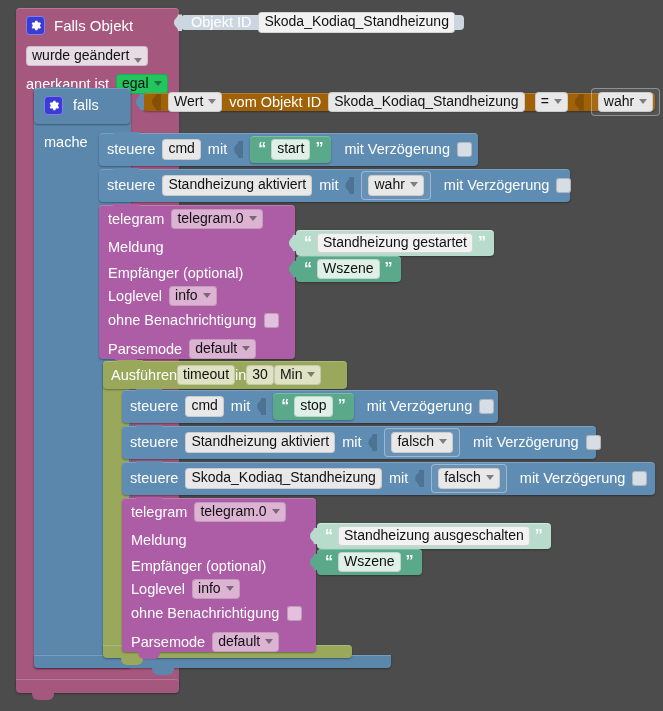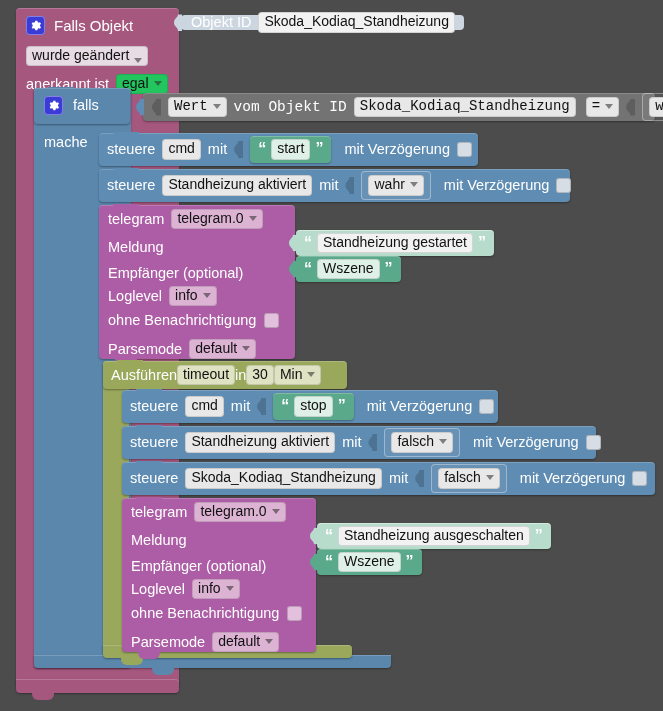--- a/index.html
+++ b/index.html
@@ -149,21 +149,21 @@
       <svg viewBox="0 0 24 24" aria-hidden="true">
         <path fill="#ffffff" d="M12 8.2a3.8 3.8 0 1 0 0 7.6 3.8 3.8 0 0 0 0-7.6zm0 5.6a1.8 1.8 0 1 1 0-3.6 1.8 1.8 0 0 1 0 3.6z"></path>
         <path fill="#ffffff" d="M20.3 13.2c.05-.4.07-.8.07-1.2s-.02-.8-.07-1.2l2-1.5-2-3.4-2.4 1a7.6 7.6 0 0 0-2-1.2l-.4-2.5h-3.9l-.4 2.5c-.7.3-1.4.7-2 1.2l-2.4-1-2 3.4 2 1.5c-.05.4-.07.8-.07 1.2s.02.8.07 1.2l-2 1.5 2 3.4 2.4-1c.6.5 1.3.9 2 1.2l.4 2.5h3.9l.4-2.5c.7-.3 1.4-.7 2-1.2l2.4 1 2-3.4-2-1.5z"></path>
       </svg>
     </span>
     <span class="lbl">falls</span>
   </div>
 
   <span class="lbl" style="position:absolute; left:44px; top:135px;">mache</span>
 
-  <div class="blk blk-blue" style="left:143px; top:93px; width:512px; height:28px; background:#737373;font-family:Liberation Mono, monospace;">
+  <div class="blk blk-blue" style="left:143px; top:93px; width:512px; height:18px; background:#a16207;">
     <span class="tab" style="background:#5f8cb2;"></span>
     <div class="row" style="gap:7px; padding-left:9px;">
       <span class="tab-slot"></span>
       <span class="fld">
         <span>Wert</span>
         <span class="caret"></span>
       </span>
       <span class="lbl">vom Objekt ID</span>
       <span class="fld">
         <span>Skoda_Kodiaq_Standheizung</span>

